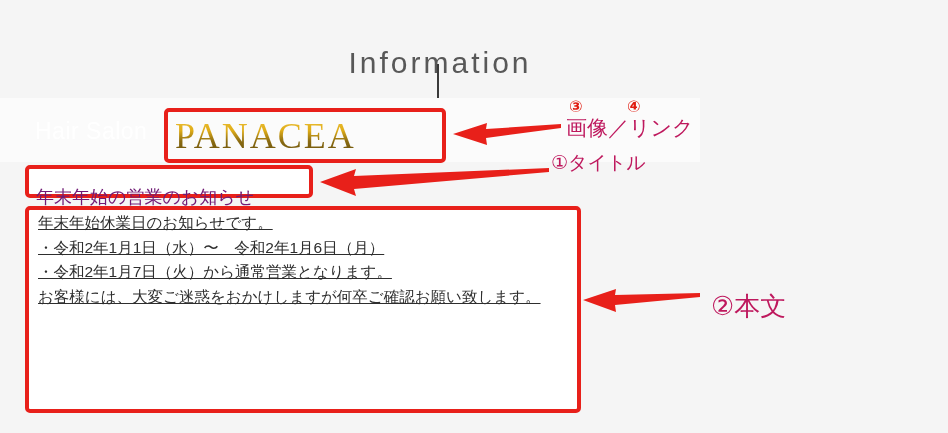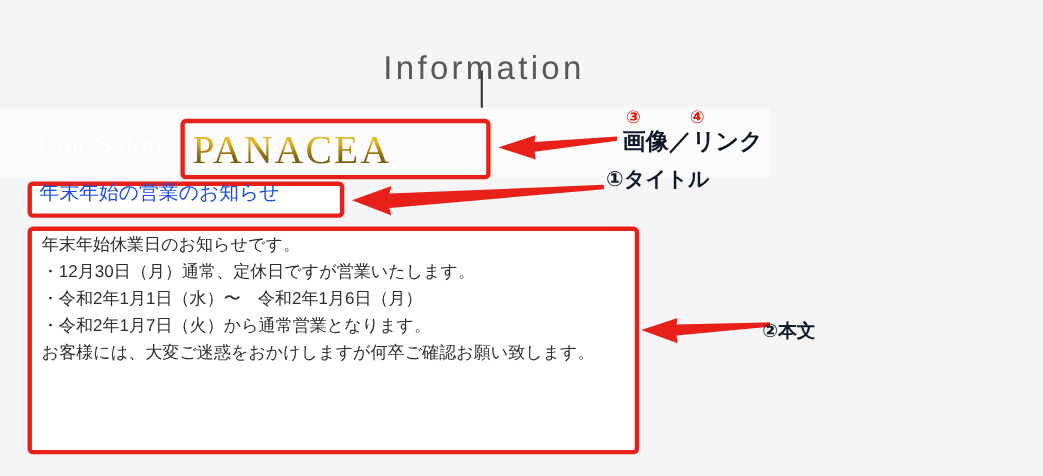--- a/index.html
+++ b/index.html
@@ -97,63 +97,64 @@
   #title-box {
     left: 25px;
     top: 165px;
     width: 288px;
     height: 33px;
     background: #ffffff;
   }
   #title-text {
     position: absolute;
     left: 36px;
-    top: 162px;
+    top: 184px;
     width: 270px;
     height: 27px;
     line-height: 27px;
     font-size: 18px;
-    color: #1d4ed8;
+    color: #701a75;
     white-space: nowrap;
   }
   #body-box {
     left: 25px;
     top: 206px;
     width: 556px;
     height: 207px;
     background: #ffffff;
   }
   #body-text {
     position: absolute;
     left: 38px;
     top: 211px;
     width: 534px;
     font-size: 15.5px;
     color: #2e2e2e;
     line-height: 24.5px;
+    text-decoration: underline;
   }
   #body-text div {
     white-space: nowrap;
   }
 
   
   #arrows {
     position: absolute;
     left: 0;
     top: 0;
     width: 948px;
     height: 433px;
     pointer-events: none;
   }
 
   
   .anno {
     position: absolute;
-    color: #0f172a;
-    font-weight: bold;
+    color: #be185d;
+    font-weight: normal;
     white-space: nowrap;
   }
   #anno-image-link {
     left: 566px;
     top: 114px;
     font-size: 21px;
     letter-spacing: 0px;
   }
   .circ-num {
     position: absolute;
@@ -162,23 +163,23 @@
     font-weight: bold;
   }
   #circ-3 { left: 569px; top: 97px; }
   #circ-4 { left: 627px; top: 97px; }
   #anno-title {
     left: 551px;
     top: 150px;
     font-size: 19px;
   }
   #anno-body {
-    left: 693px;
+    left: 711px;
     top: 289px;
-    font-size: 17px;
+    font-size: 26px;
   }
 </style>
 </head>
 <body>
 
 <div id="stage">
 
   <div id="information-heading">Information</div>
   <div id="information-stem"></div>
 
@@ -187,21 +188,20 @@
 
   <div id="logo-text">PANACEA</div>
   <div id="logo-box" class="hl-box"></div>
 
   <div id="title-box" class="hl-box"></div>
   <div id="title-text">年末年始の営業のお知らせ</div>
 
   <div id="body-box" class="hl-box"></div>
   <div id="body-text">
     <div>年末年始休業日のお知らせです。</div>
-    <div>・12月30日（月）通常、定休日ですが営業いたします。</div>
     <div>・令和2年1月1日（水）〜　令和2年1月6日（月）</div>
     <div>・令和2年1月7日（火）から通常営業となります。</div>
     <div>お客様には、大変ご迷惑をおかけしますが何卒ご確認お願い致します。</div>
   </div>
 
   <svg id="arrows" viewBox="0 0 948 433">
 
     <path fill="#e8201a" d="M453,134 L487,123 L486,129 L561,124 L561,128 L486,138 L487,145 Z"></path>
 
     <path fill="#e8201a" d="M320,182 L356,169 L354,176 L549,168 L549,172 L354,189 L356,196 Z"></path>

